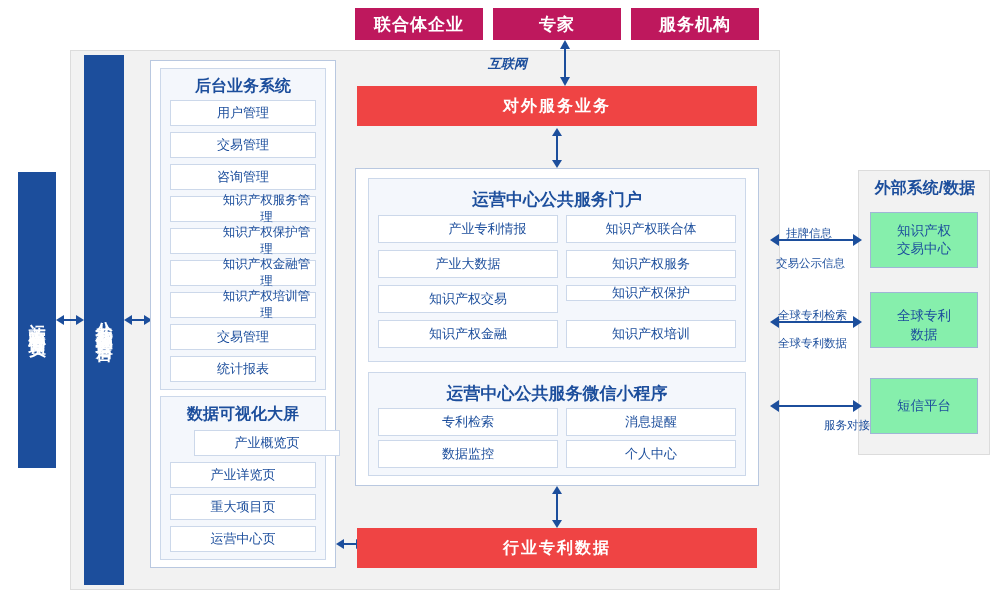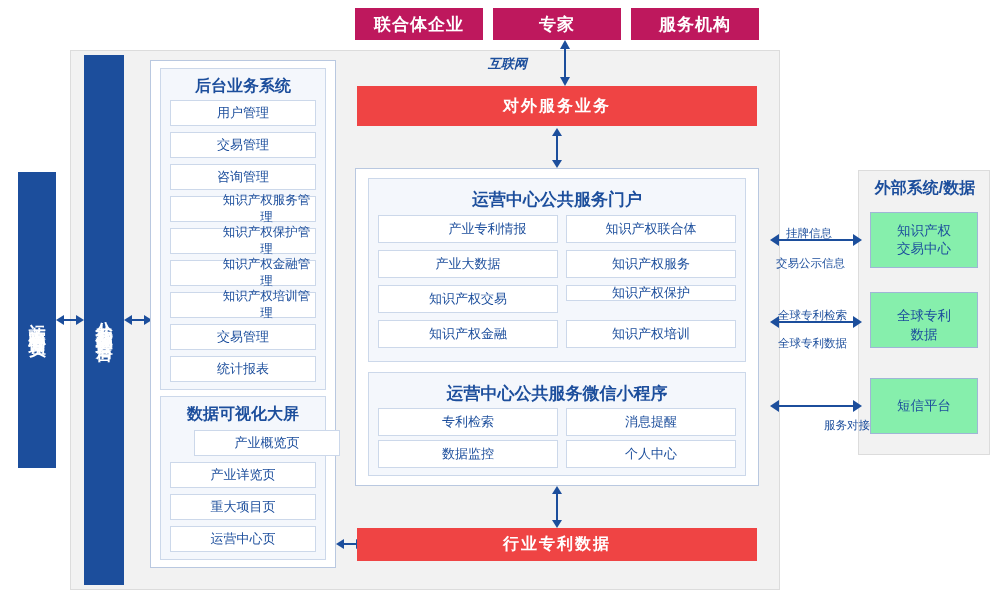--- a/index.html
+++ b/index.html
@@ -266,21 +266,21 @@
 <div class="abs cell" style="left:566px; top:440px; width:170px; height:28px;">
     <span>个人中心</span>
   </div>
 
 <svg class="conn" style="left:542px; top:486px;" width="30" height="42">
   <line x1="15" y1="5" x2="15" y2="37" stroke="#1c4e9c" stroke-width="2"></line>
   <polygon points="15,0 10,8 20,8" fill="#1c4e9c"></polygon>
   <polygon points="15,42 10,34 20,34" fill="#1c4e9c"></polygon>
 </svg>
 
-<div class="abs blue-bar" style="left:357px; top:528px; width:400px; height:33px;">
+<div class="abs blue-bar" style="left:357px; top:528px; width:400px; height:40px;">
   <span>行业专利数据</span>
 </div>
 
 <div class="abs gray-frame" style="left:858px; top:170px; width:132px; height:285px;"></div>
 <div class="abs ext-title" style="left:852px; top:178px; width:146px;">外部系统/数据</div>
 
 <div class="abs ext-cell" style="left:870px; top:212px; width:108px; height:56px;">
   <span style="white-space:pre-line;">知识产权
 交易中心</span>
 </div>

